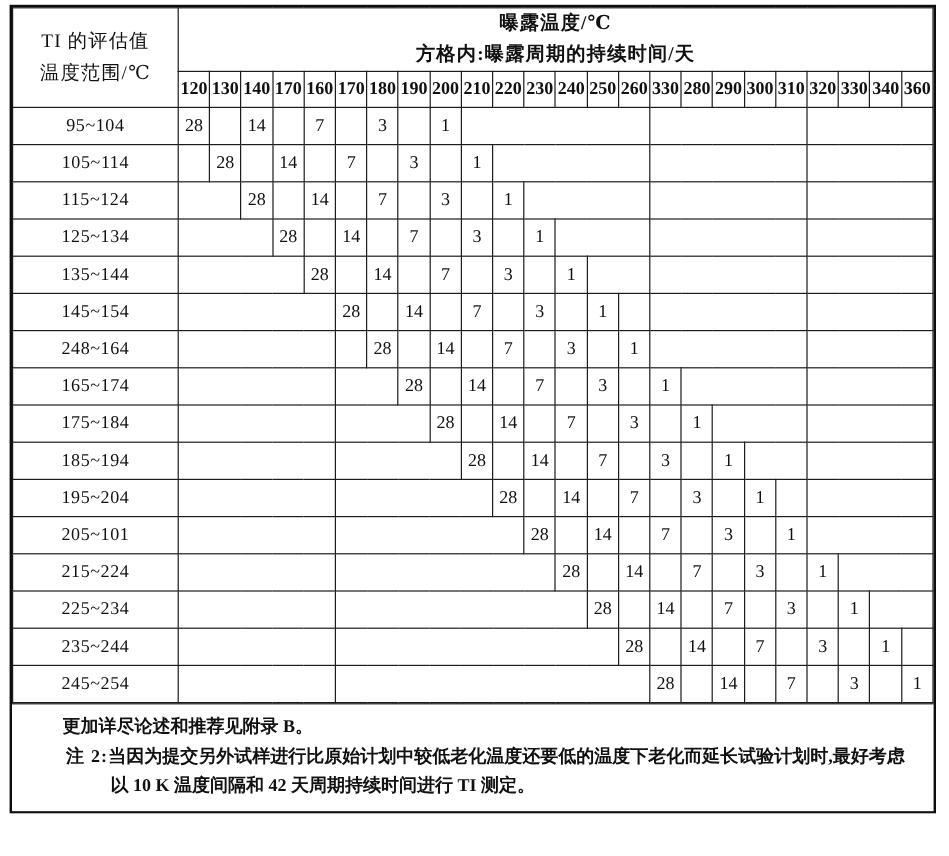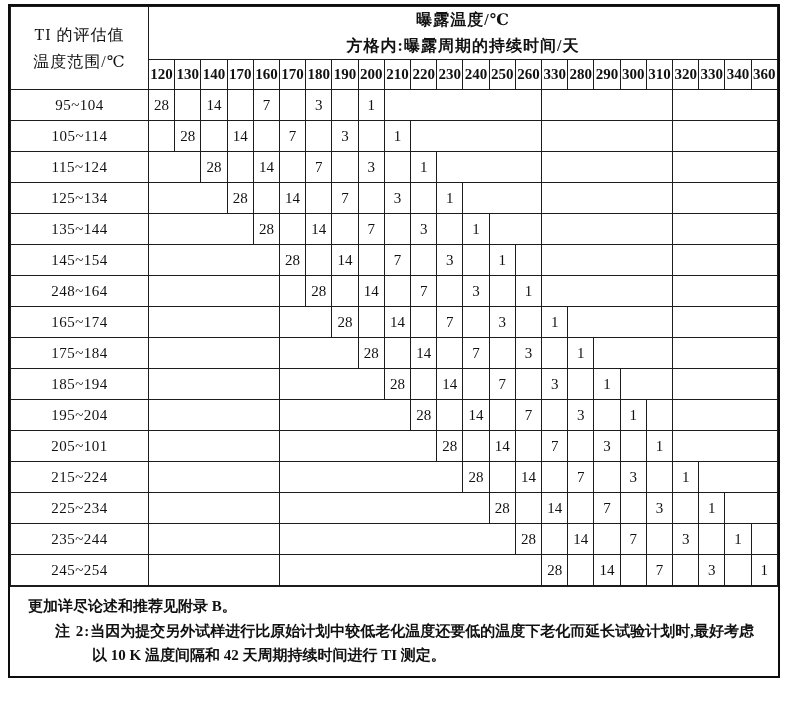--- a/index.html
+++ b/index.html
@@ -60,21 +60,21 @@
     font-size: 15px;
   }
   .notes {
     border-top: 1px solid #1c1c1c;
     padding: 7px 4px 8px 0;
     font-size: 15px;
     line-height: 24.5px;
     font-weight: 600;
   }
   .note-intro {
-    padding-left: 18px;
+    padding-left: 42px;
   }
   .note-item {
     padding-left: 82px;
     text-indent: -37px;
   }
   .note-item .prefix {
     letter-spacing: 1px;
   }
 </style>
 </head>

